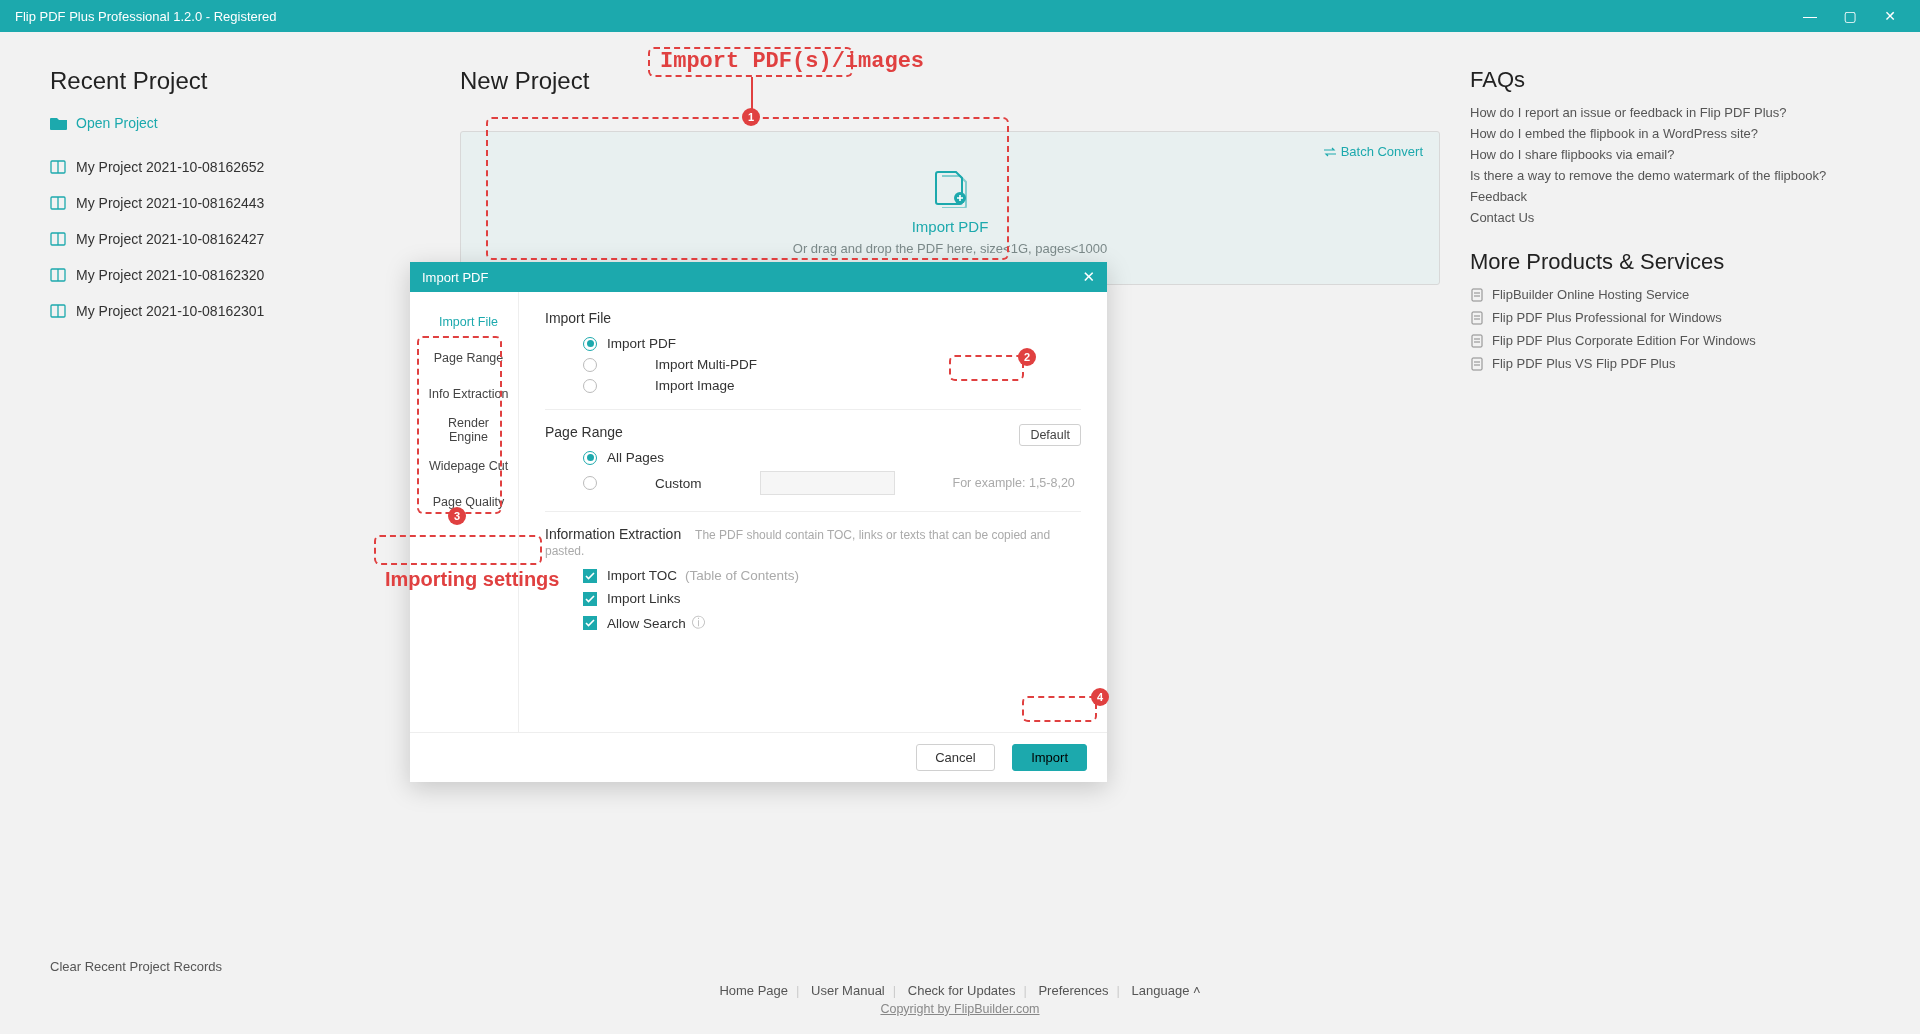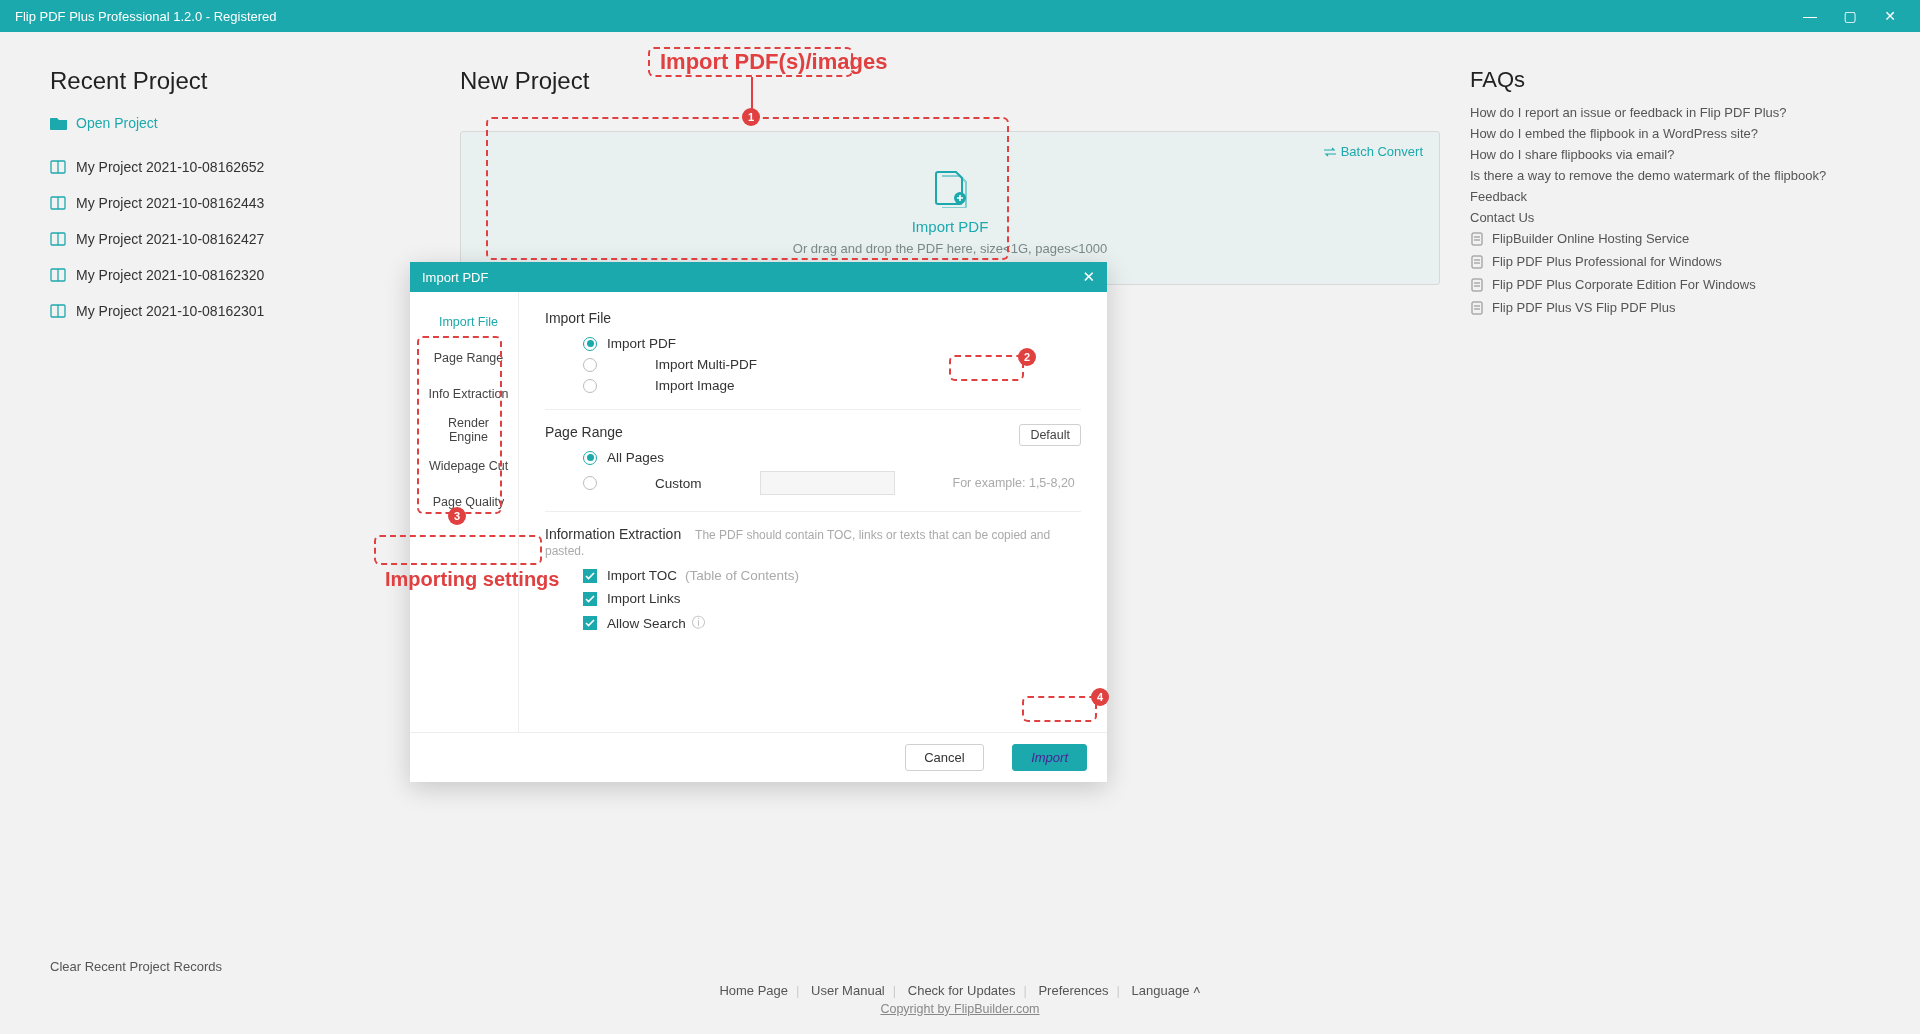--- a/index.html
+++ b/index.html
@@ -60,22 +60,22 @@
 .btn-browse-pos { position: absolute; left: 415px; top: -32px; }
 .hr { border-top: 1px solid #eee; margin: 16px 0 14px; }
 .default-pill { float: right; border: 1px solid #d0d0d0; border-radius: 3px; padding: 3px 10px; font-size: 12.5px; color: #444; }
 .custom-input { border: 1px solid #e0e0e0; background: #f6f6f6; height: 24px; width: 135px; margin-left: 10px; }
 .hint-text { color: #aaa; font-size: 12.5px; margin-left: 10px; }
 .info-note { color: #aaa; font-size: 12px; margin-left: 10px; }
 .chk-row { margin-left: 38px; margin-top: 8px; display: flex; align-items: center; }
 .chk { width: 14px; height: 14px; background: #1ca9ad; margin-right: 10px; display: inline-flex; align-items: center; justify-content: center; }
 .chk svg { width: 10px; height: 10px; }
 .dfooter { border-top: 1px solid #eee; padding: 11px 20px; text-align: right; }
-.btn { display: inline-block; border: 1px solid #d0d0d0; border-radius: 3px; padding: 5px 18px; font-size: 13px; margin-left: 24px; }
-.btn.primary { background: #1ca9ad; color: #4c1d95; border-color: #1ca9ad; font-style: italic; }
+.btn { display: inline-block; border: 1px solid #d0d0d0; border-radius: 3px; padding: 5px 18px; font-size: 13px; margin-left: 13px; }
+.btn.primary { background: #1ca9ad; color: #000000; border-color: #1ca9ad; }
 .btn.plain { background: #fff; color: #333; }
 
 
 .annot-box { position: absolute; border: 2px dashed #e04040; border-radius: 6px; pointer-events: none; }
 .annot-text { position: absolute; color: #e04040; font-size: 22px; font-weight: 600; pointer-events: none; }
 .annot-num { position: absolute; width: 18px; height: 18px; border-radius: 50%; background: #e04040; color: #fff; font-size: 11px; display: flex; align-items: center; justify-content: center; font-weight: bold; pointer-events: none; }
 .annot-line { position: absolute; width: 2px; background: #e04040; pointer-events: none; }
 
 .footer { position: absolute; left: 0; bottom: 18px; width: 100%; text-align: center; font-size: 13px; color: #666; }
 .footer .flinks span { color: #555; }
@@ -164,20 +164,21 @@
   <div class="col-right">
     <div class="sub-h" style="margin-top:0">FAQs</div>
     <div class="faq-item">How do I report an issue or feedback in Flip PDF Plus?</div>
     <div class="faq-item">How do I embed the flipbook in a WordPress site?</div>
     <div class="faq-item">How do I share flipbooks via email?</div>
     <div class="faq-item">Is there a way to remove the demo watermark of the flipbook?</div>
 
     <div class="sup-item">Feedback</div>
     <div class="sup-item">Contact Us</div>
 
+    <div class="sub-h">More Products &amp; Services</div>
     <div class="prod-item">
         <svg width="14" height="14">
           <rect x="2" y="1" width="10" height="12" rx="1" fill="none" stroke="#888"></rect>
           <line x1="4" y1="5" x2="10" y2="5" stroke="#888"></line>
           <line x1="4" y1="8" x2="10" y2="8" stroke="#888"></line>
         </svg>
         <span>FlipBuilder Online Hosting Service</span>
       </div>
     <div class="prod-item">
         <svg width="14" height="14">
@@ -288,21 +289,21 @@
       </div>
     </div>
   </div>
   <div class="dfooter">
     <span class="btn plain">Cancel</span>
     <span class="btn primary">Import</span>
   </div>
 </div>
 
 <div class="annot-box" style="left:648px; top:47px; width:205px; height:30px;"></div>
-<div class="annot-text" style="left:660px; top:49px;">Import PDF(s)/images</div>
+<div class="annot-text" style="left:660px; top:49px;font-family:Liberation Mono, monospace;">Import PDF(s)/images</div>
 <div class="annot-line" style="left:751px; top:77px; height:34px;"></div>
 <div class="annot-box" style="left:486px; top:117px; width:523px; height:143px;"></div>
 <div class="annot-num" style="left:742px; top:108px;">1</div>
 
 <div class="annot-box" style="left:949px; top:355px; width:75px; height:26px;"></div>
 <div class="annot-num" style="left:1018px; top:348px;">2</div>
 
 <div class="annot-box" style="left:417px; top:336px; width:85px; height:178px;"></div>
 <div class="annot-num" style="left:448px; top:507px;">3</div>
 

